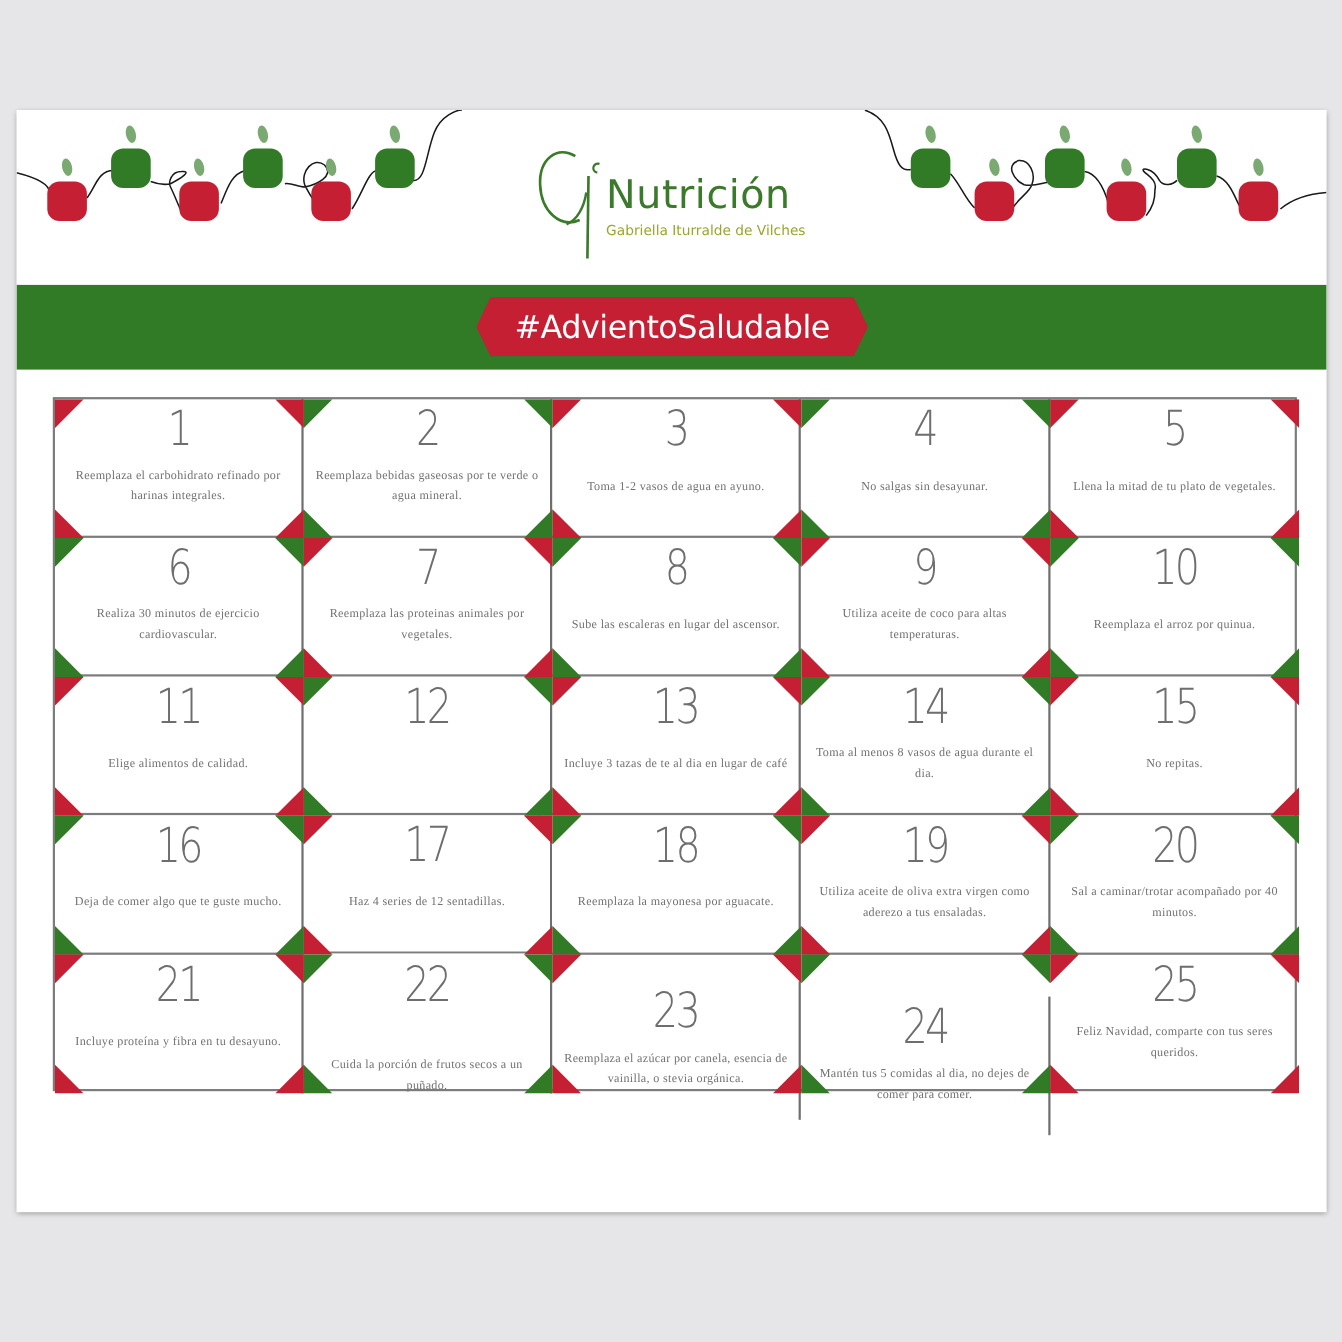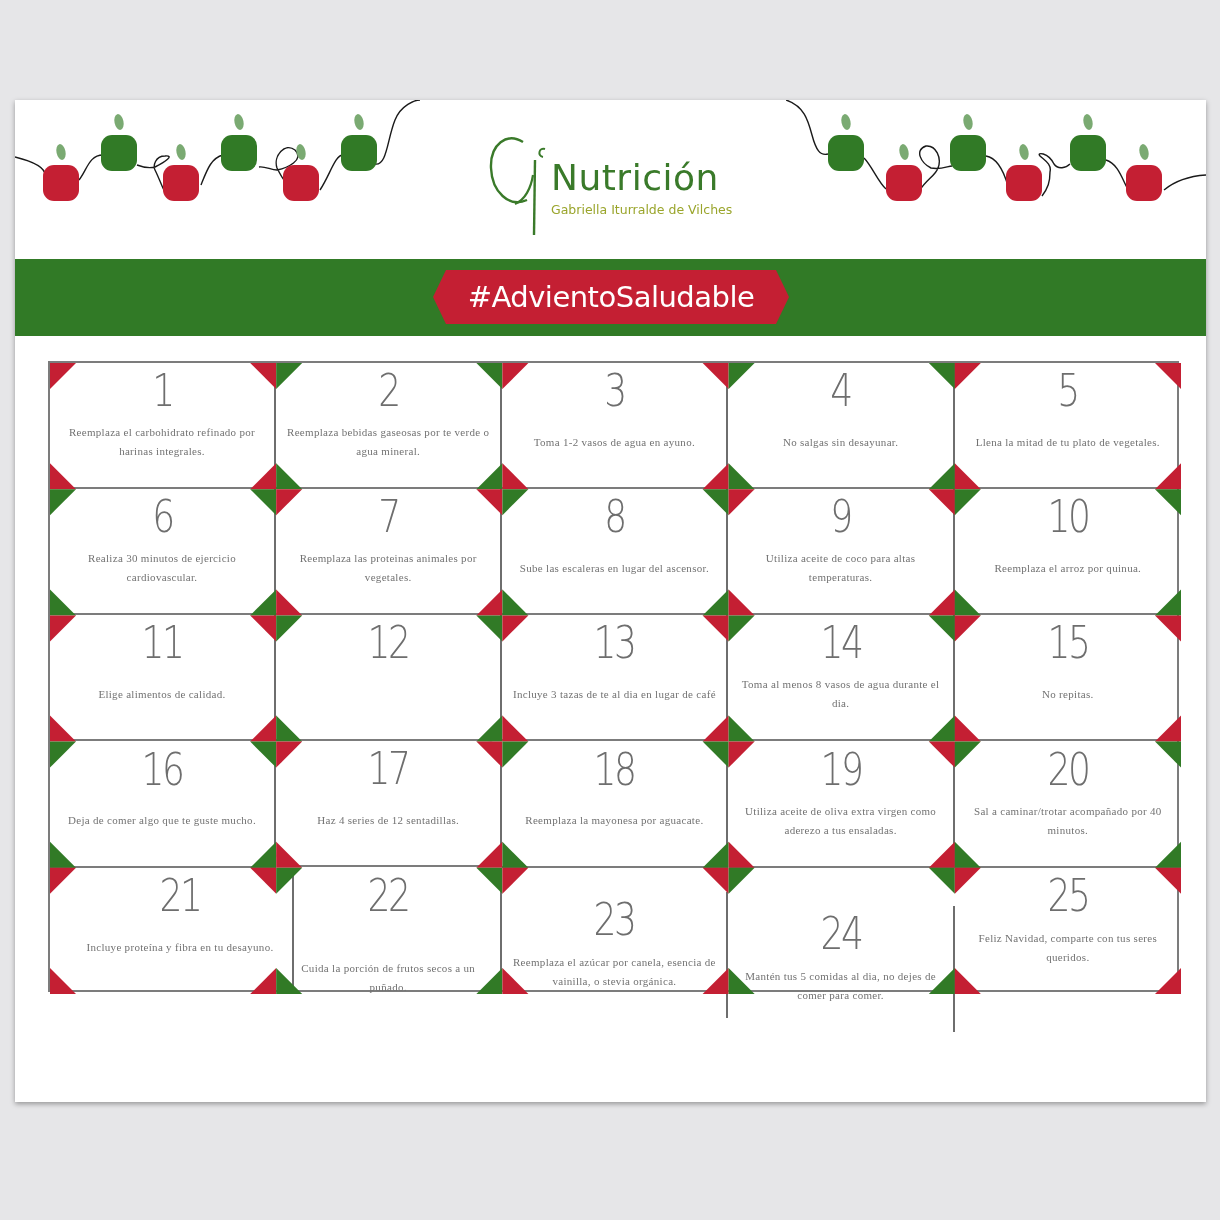--- a/index.html
+++ b/index.html
@@ -213,21 +213,21 @@
         <div class="cell-text">Reemplaza la mayonesa por aguacate.</div>
       </div>
       <div class="cell" style="left: 678.6px; top: 378.6px;">
         <div class="cell-num">19</div>
         <div class="cell-text">Utiliza aceite de oliva extra virgen como aderezo a tus ensaladas.</div>
       </div>
       <div class="cell last-col" style="left: 904.8px; top: 378.6px;">
         <div class="cell-num">20</div>
         <div class="cell-text">Sal a caminar/trotar acompañado por 40 minutos.</div>
       </div>
-      <div class="cell last-row" style="left: 18px; top: 504.8px;">
+      <div class="cell last-row" style="left: 0px; top: 504.8px;">
         <div class="cell-num">21</div>
         <div class="cell-text">Incluye proteína y fibra en tu desayuno.</div>
       </div>
       <div class="cell last-row" style="left: 226.2px; top: 504.8px; gap: 45px;">
         <div class="cell-num">22</div>
         <div class="cell-text">Cuida la porción de frutos secos a un puñado.</div>
       </div>
       <div class="cell last-row" style="left: 452.4px; top: 504.8px; margin-top: 24px;">
         <div class="cell-num">23</div>
         <div class="cell-text">Reemplaza el azúcar por canela, esencia de vainilla, o stevia orgánica.</div>

